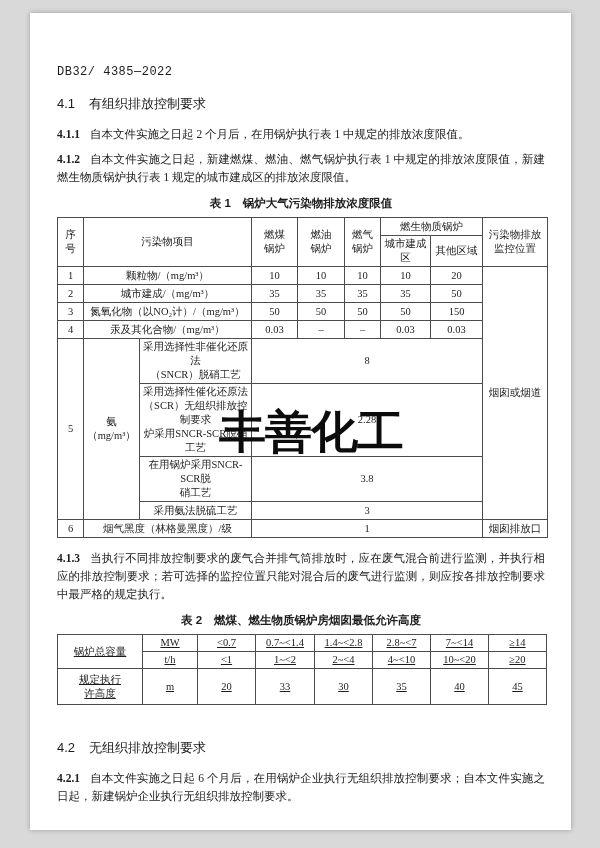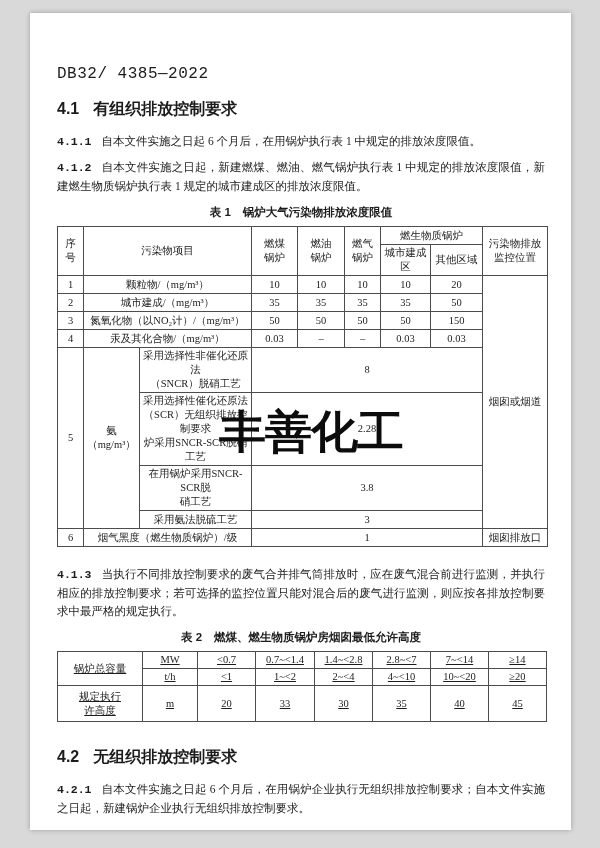--- a/index.html
+++ b/index.html
@@ -17,39 +17,39 @@
     width: 541px; height: 817px;
     background: #ffffff;
     box-shadow: 0 0 5px rgba(0,0,0,0.28);
   }
   .page-inner {
     position: relative;
     padding: 52px 26px 0 27px;
   }
   .std-no {
     font-family: "Liberation Mono", "DejaVu Sans Mono", monospace;
-    font-size: 16px;
+    font-size: 12px;
     letter-spacing: 0.5px;
     margin-bottom: 16px;
   }
   .sec-heading {
     font-family: "Liberation Sans", "DejaVu Sans", sans-serif;
-    font-weight: bold;
-    font-size: 16px;
+    font-weight: normal;
+    font-size: 13px;
     margin: 13px 0 12px 0;
   }
   .sec-heading .num { margin-right: 14px; }
   .para {
     font-size: 11.5px;
     line-height: 18px;
     text-align: justify;
     margin: 0 0 7px 0;
   }
   .para .num {
-    font-family: Liberation Mono, monospace;
+    font-family: Liberation Serif, serif;
     font-weight: bold;
     margin-right: 10px;
   }
   .tbl-caption {
     font-family: "Liberation Sans", "DejaVu Sans", sans-serif;
     font-weight: bold;
     font-size: 11.5px;
     text-align: center;
     margin: 10px 0 6px 0;
   }
@@ -84,36 +84,36 @@
     left: 189px; top: 388px;
     font-family: "Liberation Sans", "DejaVu Sans", sans-serif;
     font-weight: 900;
     font-size: 47px;
     letter-spacing: -1px;
     color: #0c0c0c;
     white-space: nowrap;
     transform: scaleY(0.95);
     z-index: 10;
   }
-  .sec42 { margin-top: 25px; }
+  .sec42 { margin-top: 34px; }
 </style>
 </head>
 <body>
 
 <div class="page">
   <div class="page-inner">
 
     <div class="std-no">DB32/ 4385—2022</div>
 
     <div class="sec-heading">
       <span class="num">4.1</span><span>有组织排放控制要求</span>
     </div>
 
     <p class="para">
-      <span class="num">4.1.1</span><span>自本文件实施之日起 6 个月后，在用锅炉执行表 1 中规定的排放浓度限值。</span>
+      <span class="num">4.1.1</span><span>自本文件实施之日起 2 个月后，在用锅炉执行表 1 中规定的排放浓度限值。</span>
     </p>
 
     <p class="para">
       <span class="num">4.1.2</span><span>自本文件实施之日起，新建燃煤、燃油、燃气锅炉执行表 1 中规定的排放浓度限值，新建燃生物质锅炉执行表 1 规定的城市建成区的排放浓度限值。</span>
     </p>
 
     <div class="tbl-caption">
       <span class="tnum">表 1</span><span>锅炉大气污染物排放浓度限值</span>
     </div>
 
@@ -204,30 +204,30 @@
         <td>在用锅炉采用SNCR-SCR脱
 硝工艺</td>
         <td colspan="5">3.8</td>
       </tr>
       <tr class="h19">
         <td>采用氨法脱硫工艺</td>
         <td colspan="5">3</td>
       </tr>
       <tr class="h19">
         <td>6</td>
-        <td colspan="2">烟气黑度（燃生物质锅炉）/级</td>
+        <td colspan="2">烟气黑度（林格曼黑度）/级</td>
         <td colspan="5">1</td>
         <td>烟囱排放口</td>
       </tr>
     </tbody>
       </table>
 
     <div class="watermark">丰善化工</div>
 
-    <p class="para" style="margin-top:18px">
+    <p class="para" style="margin-top:11px">
       <span class="num">4.1.3</span><span>当执行不同排放控制要求的废气合并排气筒排放时，应在废气混合前进行监测，并执行相应的排放控制要求；若可选择的监控位置只能对混合后的废气进行监测，则应按各排放控制要求中最严格的规定执行。</span>
     </p>
 
 
     <div class="tbl-caption">
       <span class="tnum">表 2</span><span>燃煤、燃生物质锅炉房烟囱最低允许高度</span>
     </div>
 
     <table id="table2">
       <colgroup>

